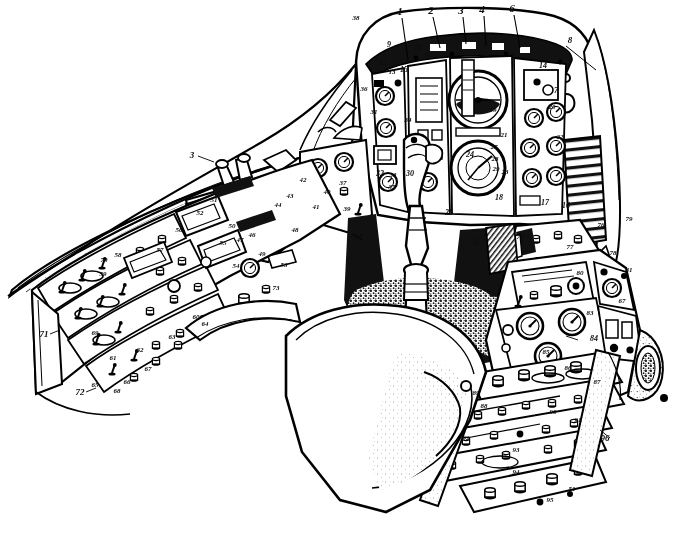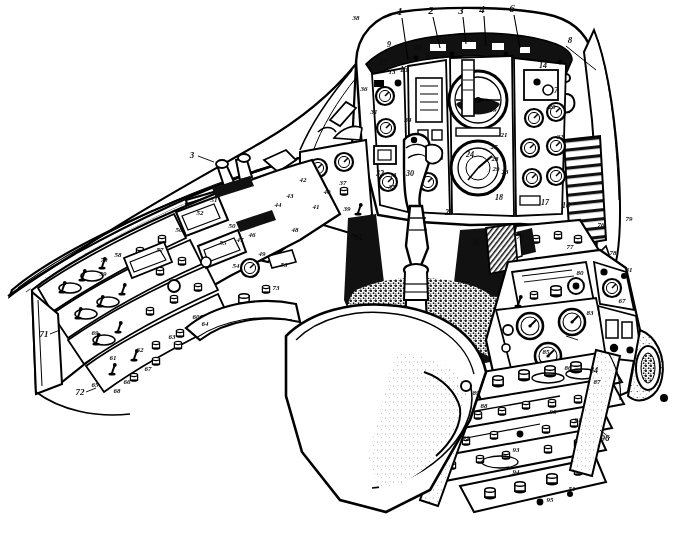--- a/index.html
+++ b/index.html
@@ -708,21 +708,21 @@
       <div class="callout c-sm" style="left: 358px; top: 238px;">74</div>
       <div class="callout c-xs" style="left: 520px; top: 237px;">75</div>
       <div class="callout c-xs" style="left: 601px; top: 225px;">76</div>
       <div class="callout c-xs" style="left: 570px; top: 247px;">77</div>
       <div class="callout c-xs" style="left: 597px; top: 253px; padding-left: 32px;">78</div>
       <div class="callout c-xs" style="left: 629px; top: 219px;">79</div>
       <div class="callout c-xs" style="left: 580px; top: 273px;">80</div>
       <div class="callout c-xs" style="left: 629px; top: 270px;">81</div>
       <div class="callout c-xs" style="left: 622px; top: 301px;">67</div>
       <div class="callout c-xs" style="left: 590px; top: 313px;">83</div>
-      <div class="callout c-sm" style="left: 594px; top: 339px; margin-top: 32px;">84</div>
+      <div class="callout c-sm" style="left: 594px; top: 339px;">84</div>
       <div class="callout c-xs" style="left: 546px; top: 352px;">85</div>
       <div class="callout c-xs" style="left: 568px; top: 368px;">86</div>
       <div class="callout c-xs" style="left: 597px; top: 382px;">87</div>
       <div class="callout c-xs" style="left: 484px; top: 406px;">88</div>
       <div class="callout c-xs" style="left: 476px; top: 393px;">89</div>
       <div class="callout c-xs" style="left: 553px; top: 412px;">90</div>
       <div class="callout c-xs" style="left: 578px; top: 420px;">91</div>
       <div class="callout c-xs" style="left: 466px; top: 438px;">92</div>
       <div class="callout c-xs" style="left: 516px; top: 450px;">93</div>
       <div class="callout c-xs" style="left: 516px; top: 472px;">94</div>

